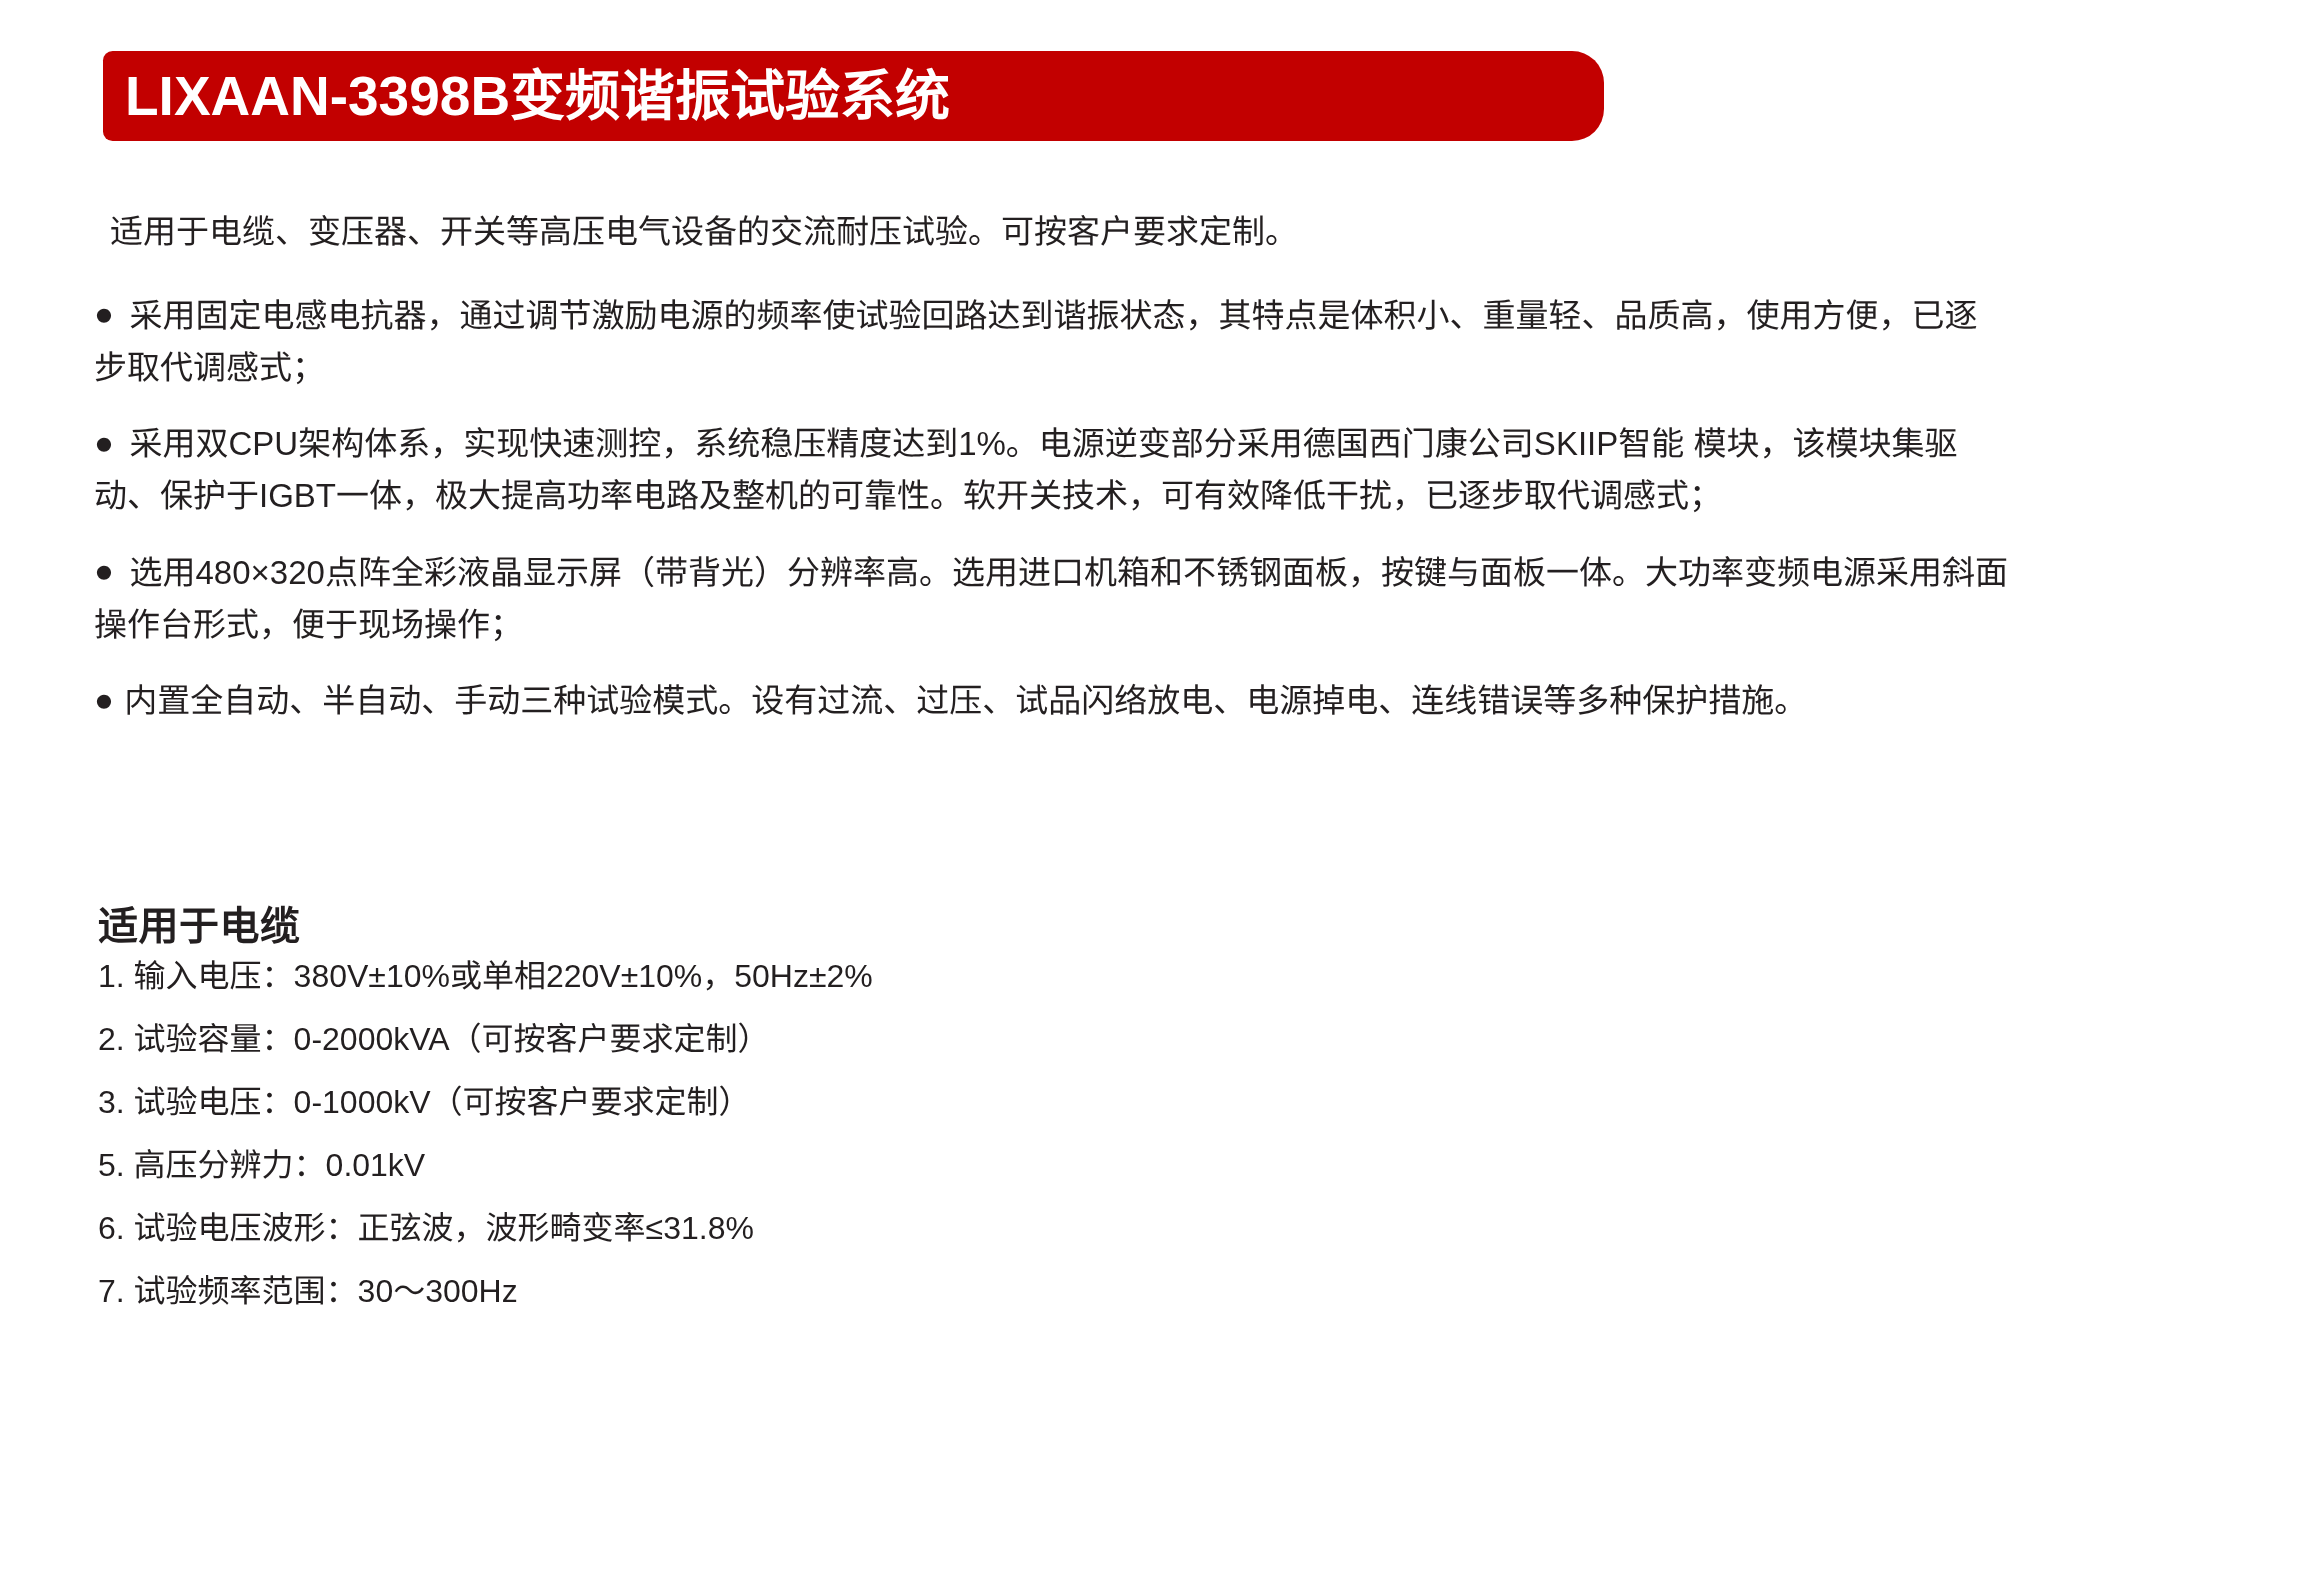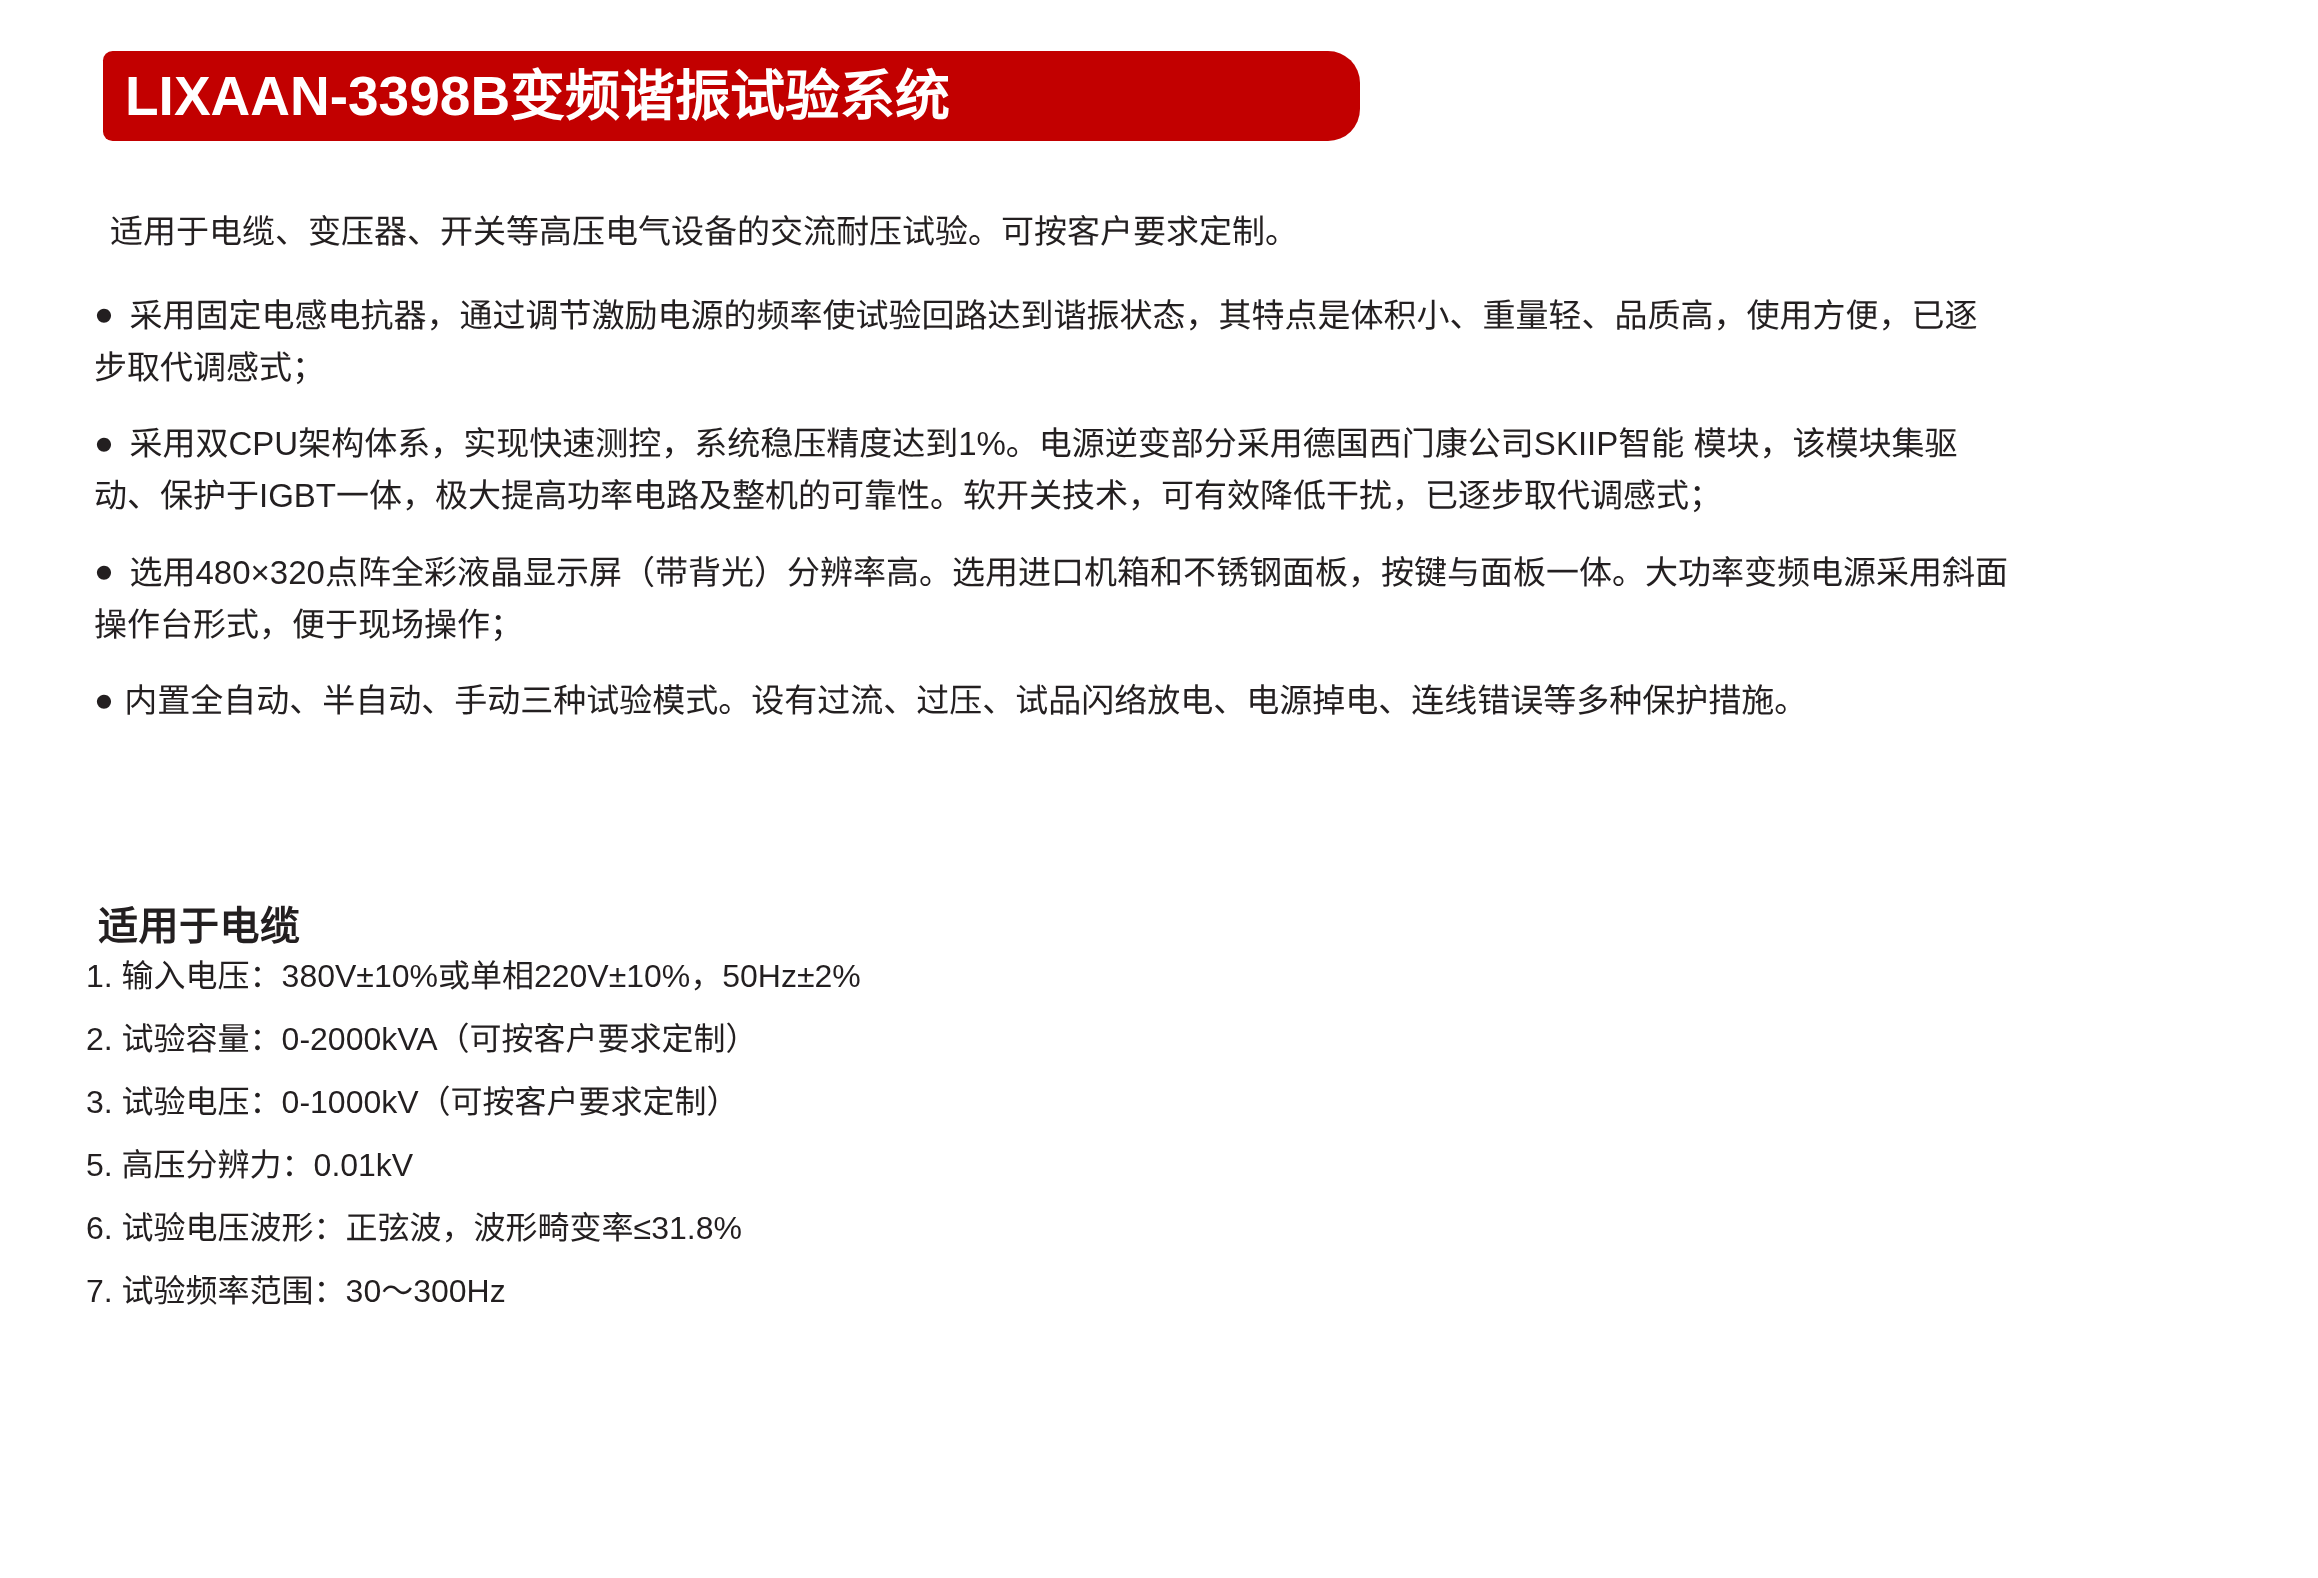--- a/index.html
+++ b/index.html
@@ -20,21 +20,21 @@
     height: 1579px;
     box-sizing: border-box;
     padding: 0;
   }
 
   
   .title-banner {
     position: absolute;
     left: 103px;
     top: 51px;
-    width: 1257px;
+    width: 1501px;
     height: 90px;
     background: #c20000;
     border-radius: 9.6px 32px 32px 9.6px;
     display: flex;
     align-items: center;
     box-sizing: border-box;
     padding-left: 22px;
   }
   .title-banner .title-text {
     color: #ffffff;
@@ -80,21 +80,21 @@
   .spec-heading {
     position: absolute;
     left: 98px;
     top: 894px;
     font-size: 40px;
     font-weight: bold;
     letter-spacing: 0.5px;
   }
   .spec-list {
     position: absolute;
-    left: 86px;
+    left: 98px;
     top: 960px;
     width: 1804px;
     list-style: none;
     margin: 0;
     padding: 0;
   }
   .spec-list li {
     font-size: 32px;
     line-height: 1.0;
     padding: 0 0 31px 0;

